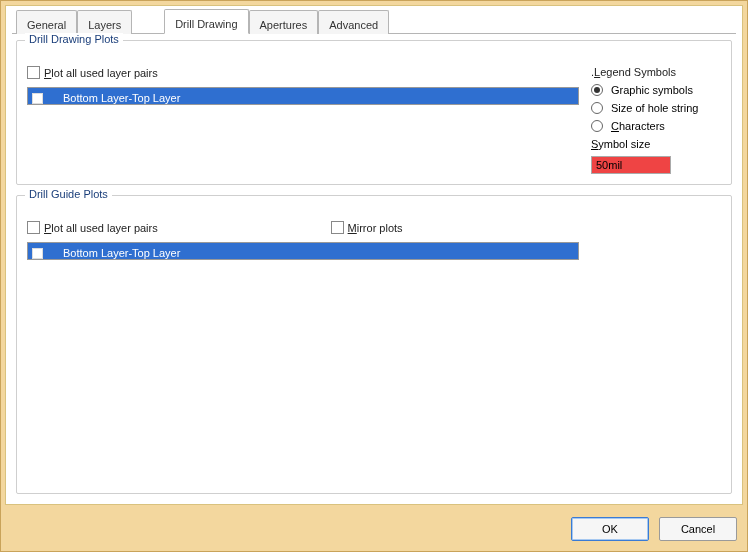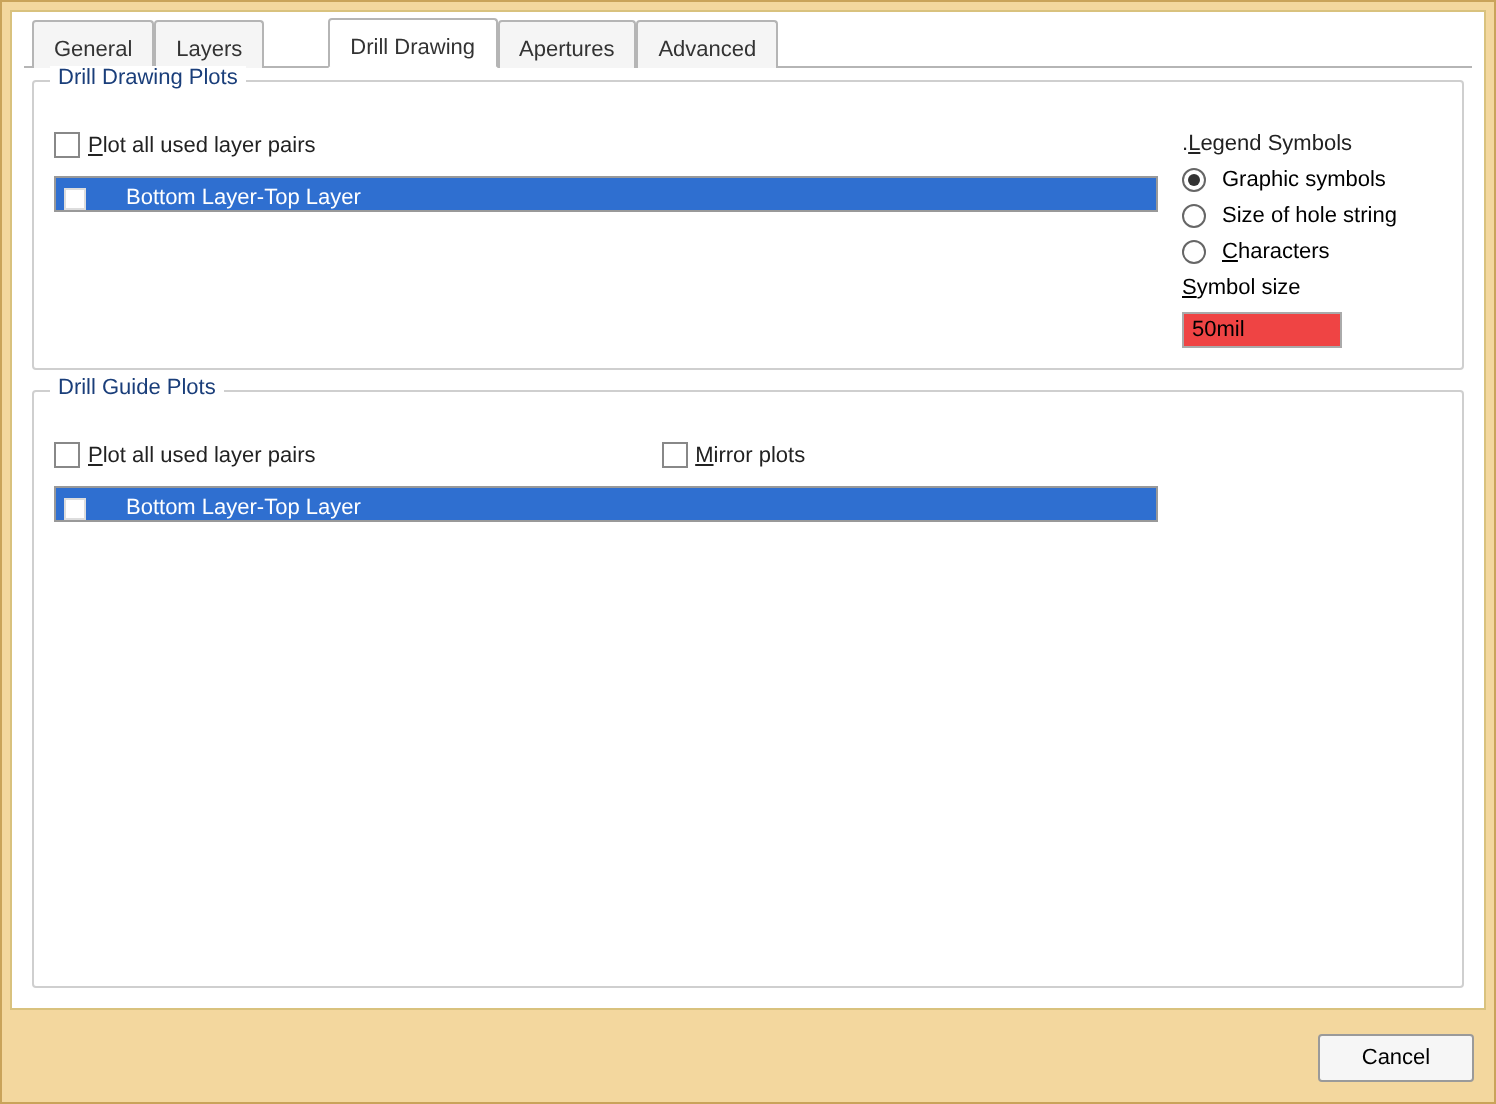--- a/index.html
+++ b/index.html
@@ -261,17 +261,20 @@
             </div>
           </div>
           <div class="sidepanel"></div>
         </div>
       </div>
 
     </div>
   </div>
 
   <div class="footer">
+    <div class="btn default">
+        <span>OK</span>
+      </div>
     <div class="btn">
         <span>Cancel</span>
       </div>
   </div>
 </div>
 
 </body></html>

